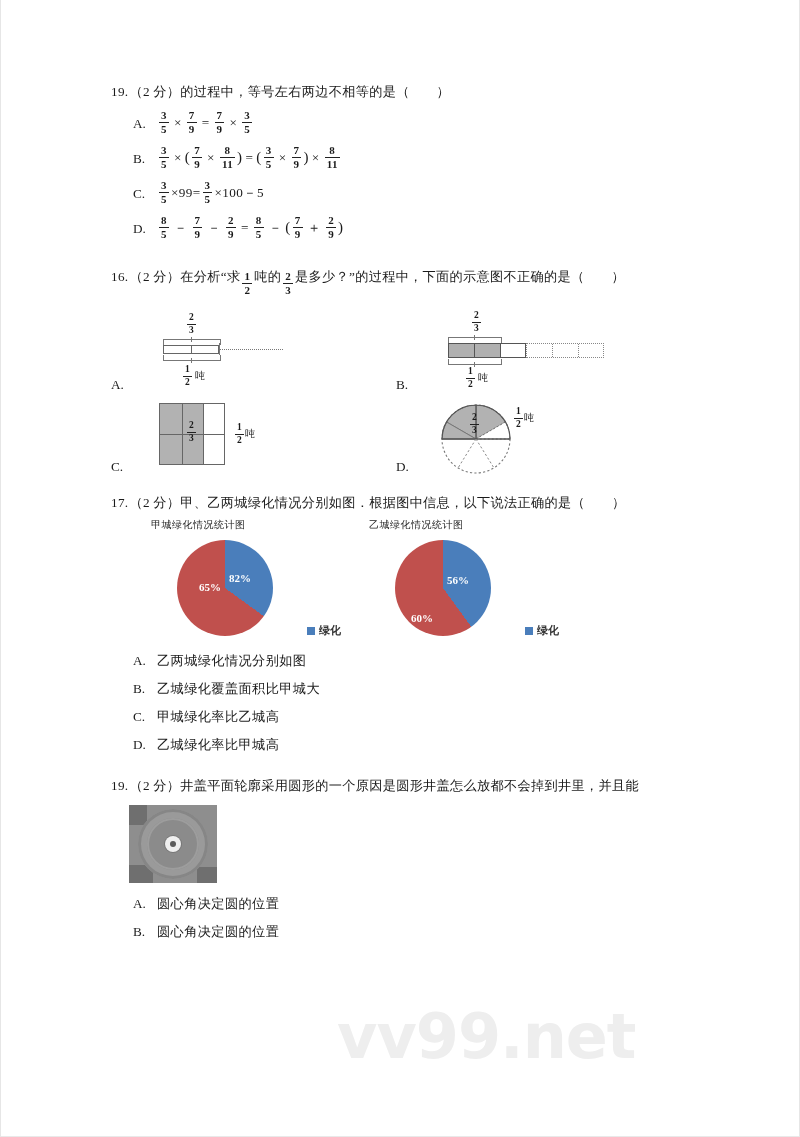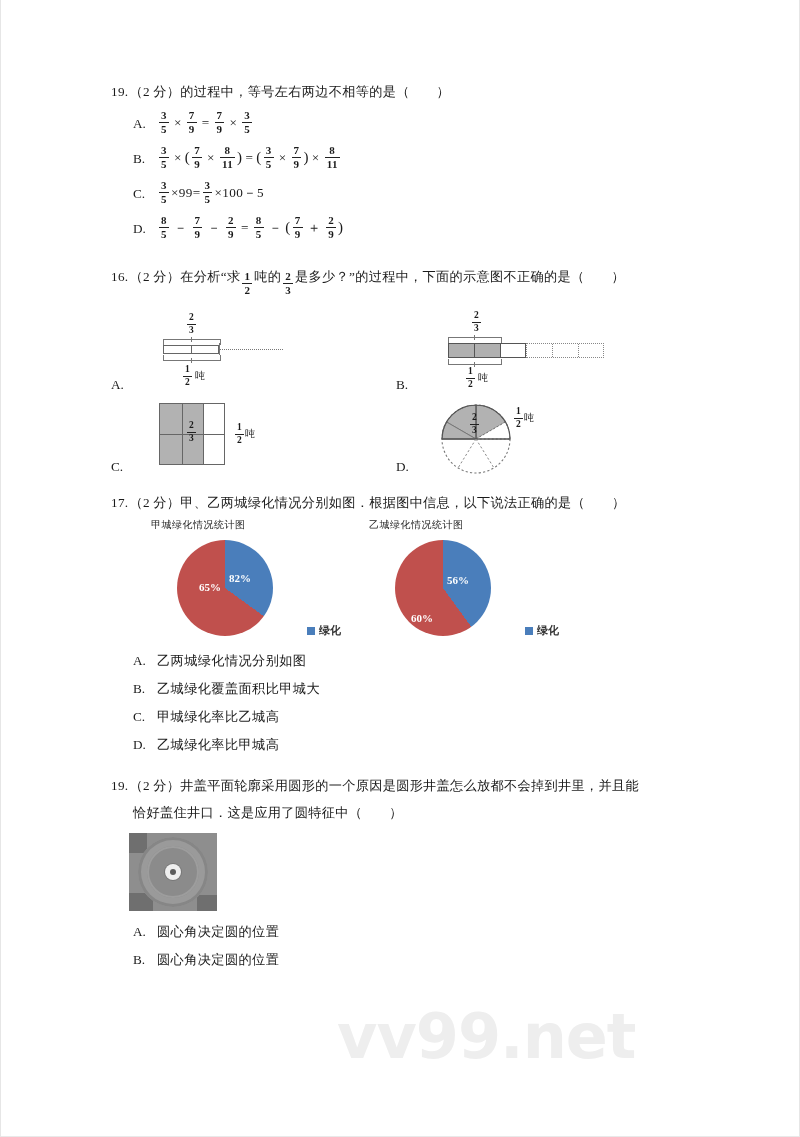--- a/index.html
+++ b/index.html
@@ -483,21 +483,20 @@
         </div>
       </div>
     </div>
 
     <div class="question" style="margin-top:22px;">
       <div class="q-stem">
         <span class="q-num">19.</span>
         <span>（2 分）</span>
         <span>井盖平面轮廓采用圆形的一个原因是圆形井盖怎么放都不会掉到井里，并且能</span>
       </div>
-      <div class="q-stem-2">恰好盖住井口．这是应用了圆特征中（　　）</div>
 
       <div class="photo-wrap">
         <div class="photo">
           <div class="dark-corner" style="left:0;top:0;width:18px;height:20px;"></div>
           <div class="dark-corner" style="left:0;bottom:0;width:24px;height:18px;"></div>
           <div class="dark-corner" style="right:0;bottom:0;width:20px;height:16px;"></div>
           <div class="ring-outer"></div>
           <div class="ring-mid"></div>
           <div class="hub"></div>
           <div class="hub-dot"></div>

